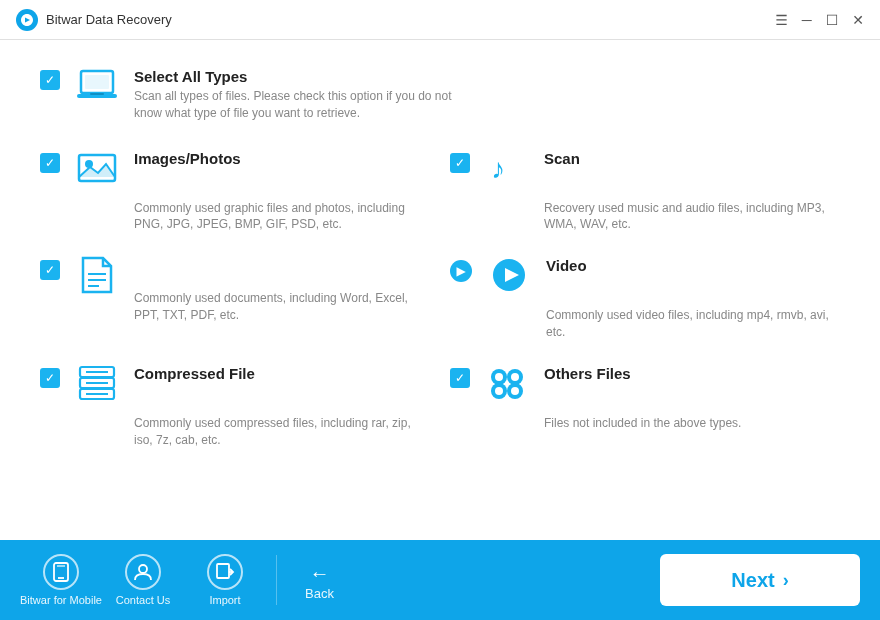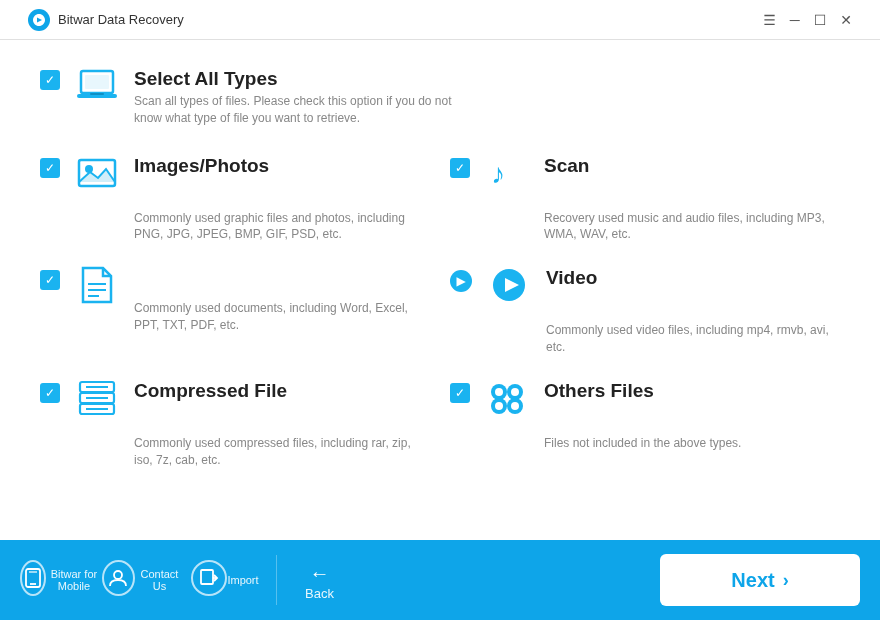--- a/index.html
+++ b/index.html
@@ -4,21 +4,21 @@
   <style>
     * { margin: 0; padding: 0; box-sizing: border-box; }
     body { width: 880px; height: 620px; font-family: 'Segoe UI', Arial, sans-serif; background: #f5f5f5; overflow: hidden; display: flex; flex-direction: column; }
 
     
     .titlebar {
       background: #fff;
       height: 40px;
       display: flex;
       align-items: center;
-      padding: 0 28px;
+      padding: 0 16px;
       border-bottom: 1px solid #e0e0e0;
       flex-shrink: 0;
     }
     .titlebar-logo {
       width: 22px; height: 22px;
       background: #0ea5e9;
       border-radius: 50%;
       display: flex; align-items: center; justify-content: center;
       margin-right: 8px;
       flex-shrink: 0;
@@ -56,21 +56,21 @@
       color: white;
       font-size: 12px;
     }
     .type-icon {
       width: 46px; height: 36px;
       margin-right: 14px;
       flex-shrink: 0;
       display: flex; align-items: center; justify-content: center;
     }
     .type-info h3 {
-      font-size: 19px;
+      font-size: 15px;
       font-weight: 600;
       color: #222;
       margin-bottom: 3px;
     }
     .type-info p {
       font-size: 12px;
       color: #888;
       line-height: 1.4;
       max-width: 340px;
     }
@@ -102,21 +102,21 @@
       padding: 0 20px;
       flex-shrink: 0;
     }
     .bottom-actions {
       display: flex;
       gap: 0;
       align-items: center;
     }
     .bottom-btn {
       display: flex;
-      flex-direction: row;
+      flex-direction: column;
       align-items: center;
       justify-content: center;
       width: 82px;
       height: 80px;
       cursor: pointer;
       border: none;
       background: transparent;
       color: white;
     }
     .bottom-btn .btn-icon {

